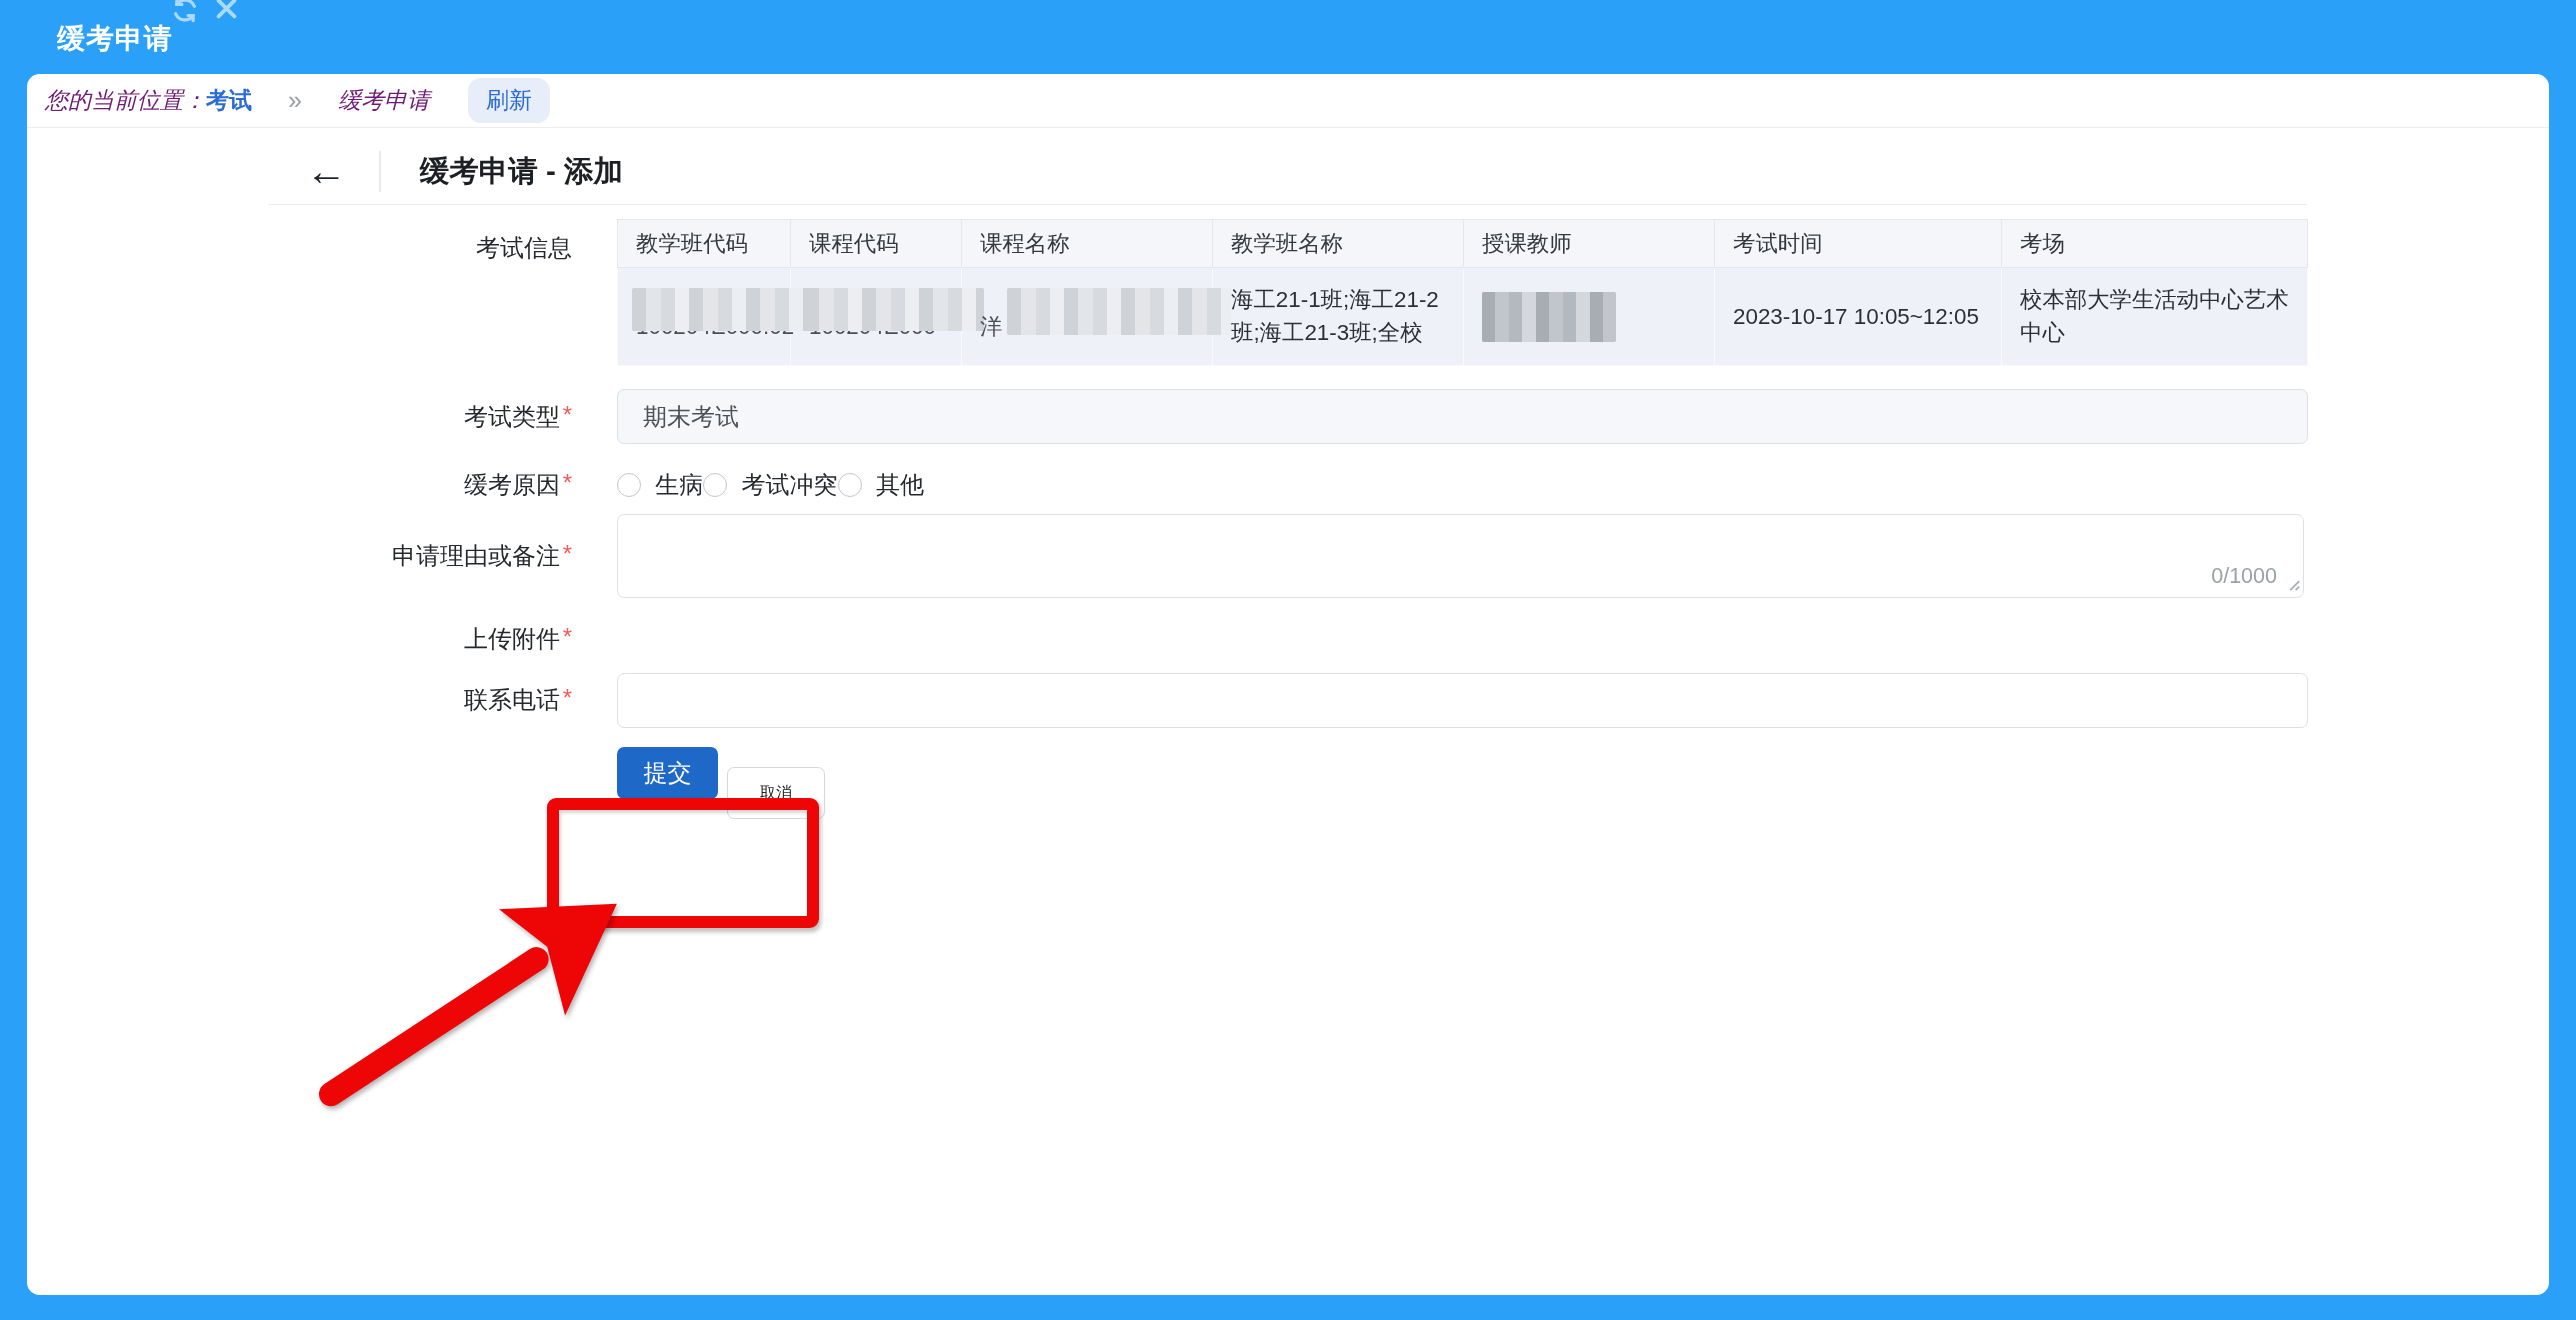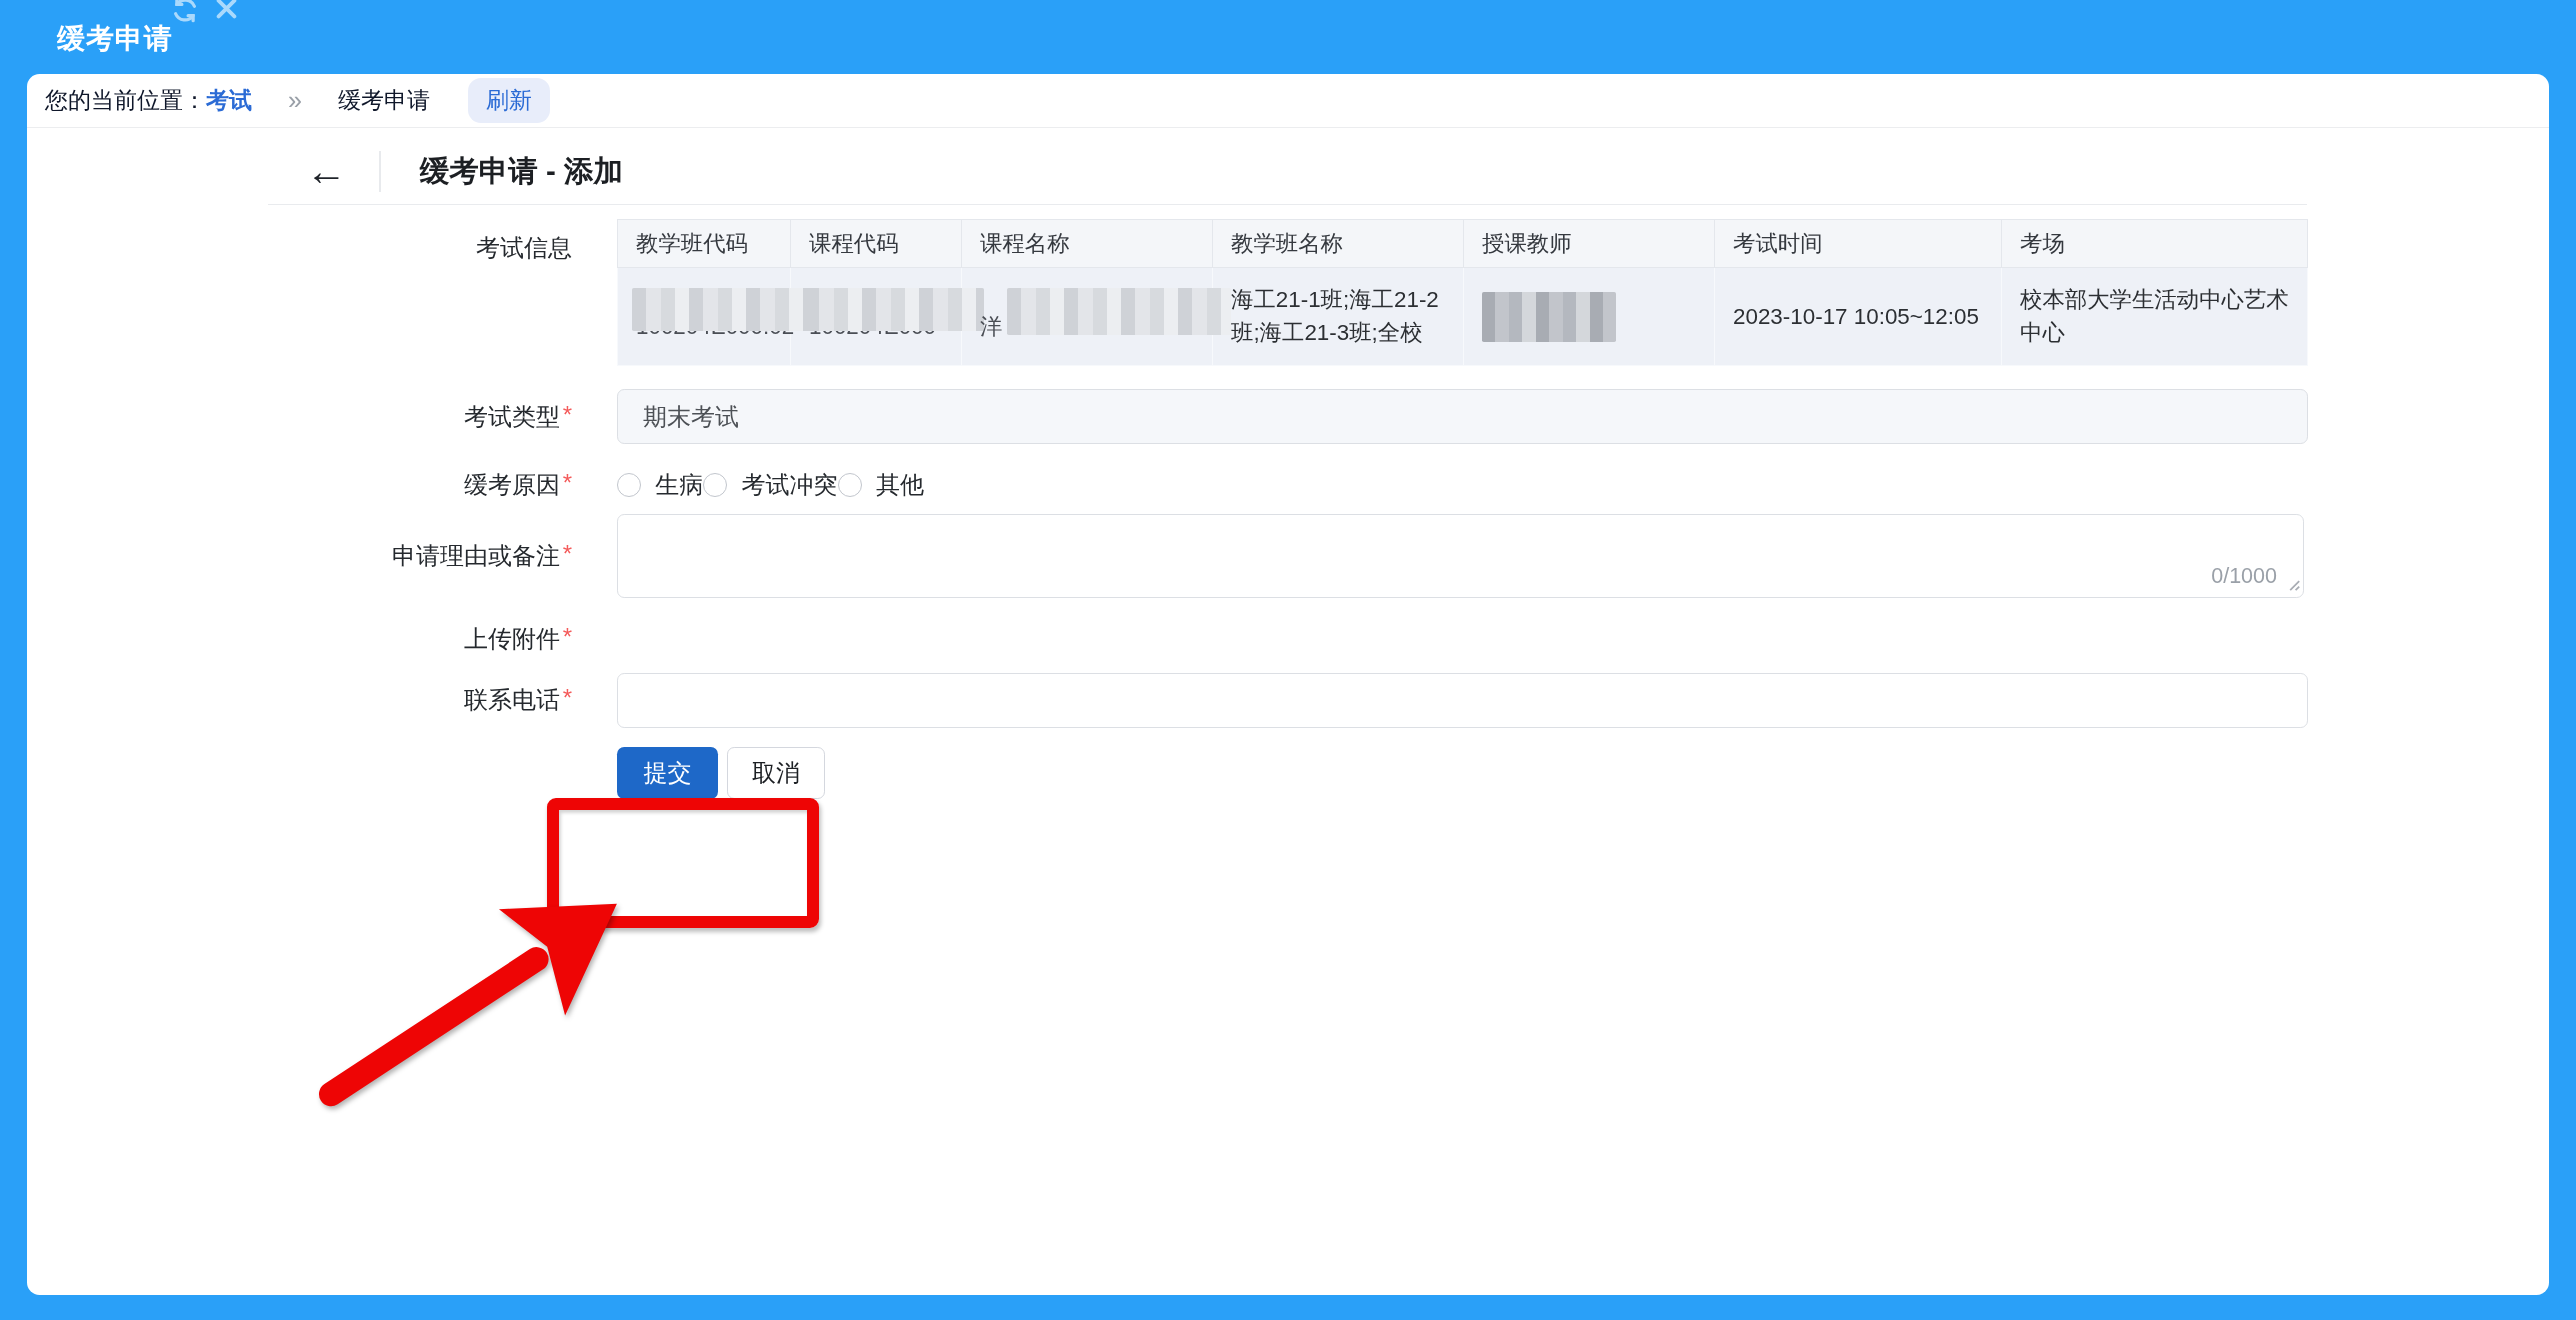--- a/index.html
+++ b/index.html
@@ -11,21 +11,21 @@
   .winbar { position:absolute; left:0; top:0; width:100%; height:74px; }
   .win-title { position:absolute; left:57px; top:19.7px; color:#ffffff; font-size:28px; font-weight:bold; letter-spacing:0.9px; }
   .win-icons { position:absolute; left:170px; top:-5.4px; display:flex; gap:12.5px; opacity:.6; }
   .win-icons svg { display:block; }
 
   
   .panel { position:absolute; left:27px; top:74px; right:27px; bottom:25px; background:#ffffff; border-radius:12.5px; }
 
   
   .crumbs { position:absolute; left:27px; top:74px; right:27px; height:54px; display:flex; align-items:center; padding-left:18px; border-bottom:0.9px solid #ecedef; font-size:23px; }
-  .crumb-gray { color:#0f172a; }
+  .crumb-gray { color:#701a75;font-style:italic; }
   .crumb-active { color:#2b6bd5; font-weight:bold; }
   .crumb-sep { color:#9aa0a8; margin-left:36px; font-size:25px; }
   .crumb-l2 { margin-left:36px; }
   .refresh-pill { margin-left:38px; background:#e8edfa; color:#2b6bd5; border:none; font-size:23px; padding:7.2px 18px; border-radius:13px; cursor:pointer; font-family:inherit; }
 
   
   .content { position:absolute; left:268px; top:139px; width:2039px; }
   .title-row { display:flex; align-items:center; height:66px; border-bottom:0.9px solid #e9ebee; }
   .back-btn { margin-left:38px; font-size:41px; color:#1f2329; line-height:1; cursor:pointer; background:none; border:none; font-family:inherit; }
   .title-div { width:1.8px; height:41px; background:#e8eaed; margin-left:32px; }
@@ -83,21 +83,21 @@
   .upload-btn { width:163px; height:55px; background:#e9eef7; border:0.9px solid #dcdfe4; border-radius:0 7.2px 7.2px 0; display:flex; align-items:center; justify-content:center; gap:10.7px; color:#2b6bd5; font-size:24px; cursor:pointer; font-family:inherit; }
 
   
   .row-phone { margin-top:18px; align-items:center; }
   .phone-input { width:1691px; height:55px; border:0.9px solid #dcdfe4; border-radius:7.2px; font-size:24px; font-family:inherit; padding-left:25px; color:#2c2f33; outline:none; }
 
   
   .row-actions { margin-top:19.7px; align-items:center; }
   .btns { display:flex; gap:9px; }
   .btn-submit { width:101px; height:52px; background:#1e68c8; color:#ffffff; border:none; border-radius:7.2px; font-size:24px; cursor:pointer; font-family:inherit; }
-  .btn-cancel { width:98px; height:52px; background:#ffffff; color:#1c1f23; border:0.9px solid #d4d7de; border-radius:7.2px; font-size:24px; cursor:pointer; font-family:inherit; }
+  .btn-cancel { width:98px; height:52px; background:#ffffff; color:#1c1f23; border:0.9px solid #d4d7de; border-radius:7.2px; font-size:16px; cursor:pointer; font-family:inherit;margin-top:20px; }
 
   
   .anno-box { position:absolute; left:547px; top:798px; width:272px; height:130px; border:12.5px solid #ee0505; border-radius:9px; box-shadow:1.8px 3.6px 4.5px rgba(0,0,0,.25), inset 1.8px 2.7px 3.6px rgba(0,0,0,.18); z-index:10; pointer-events:none; }
   .anno-arrow { position:absolute; left:268px; top:877px; z-index:11; pointer-events:none; filter:drop-shadow(2.7px 3.6px 2.7px rgba(0,0,0,.30)); }
 </style>
 </head>
 <body>
 
 <div id="screen">
 

